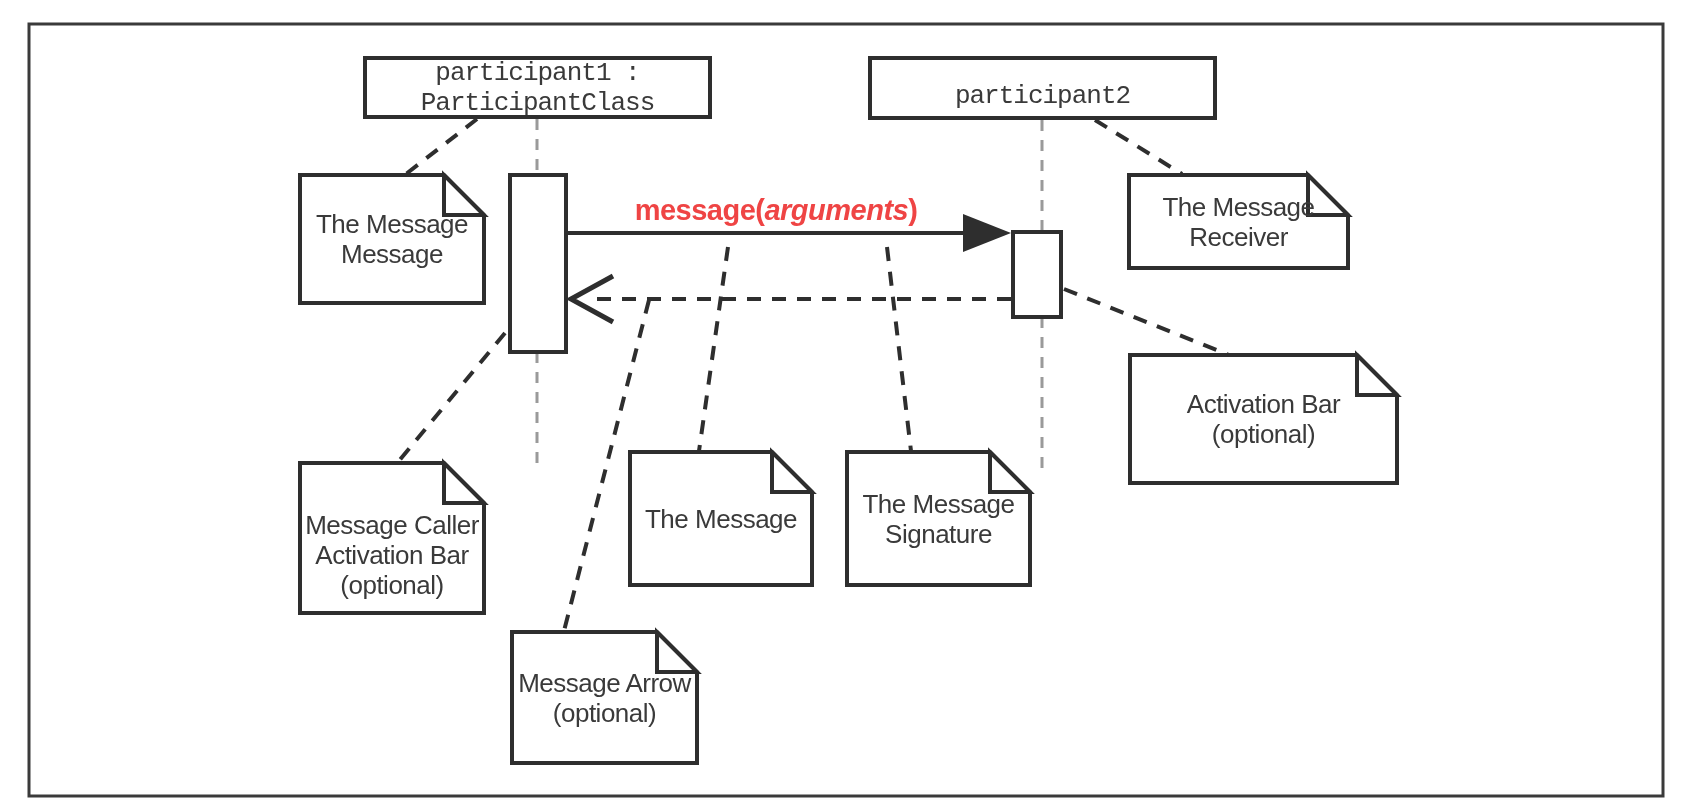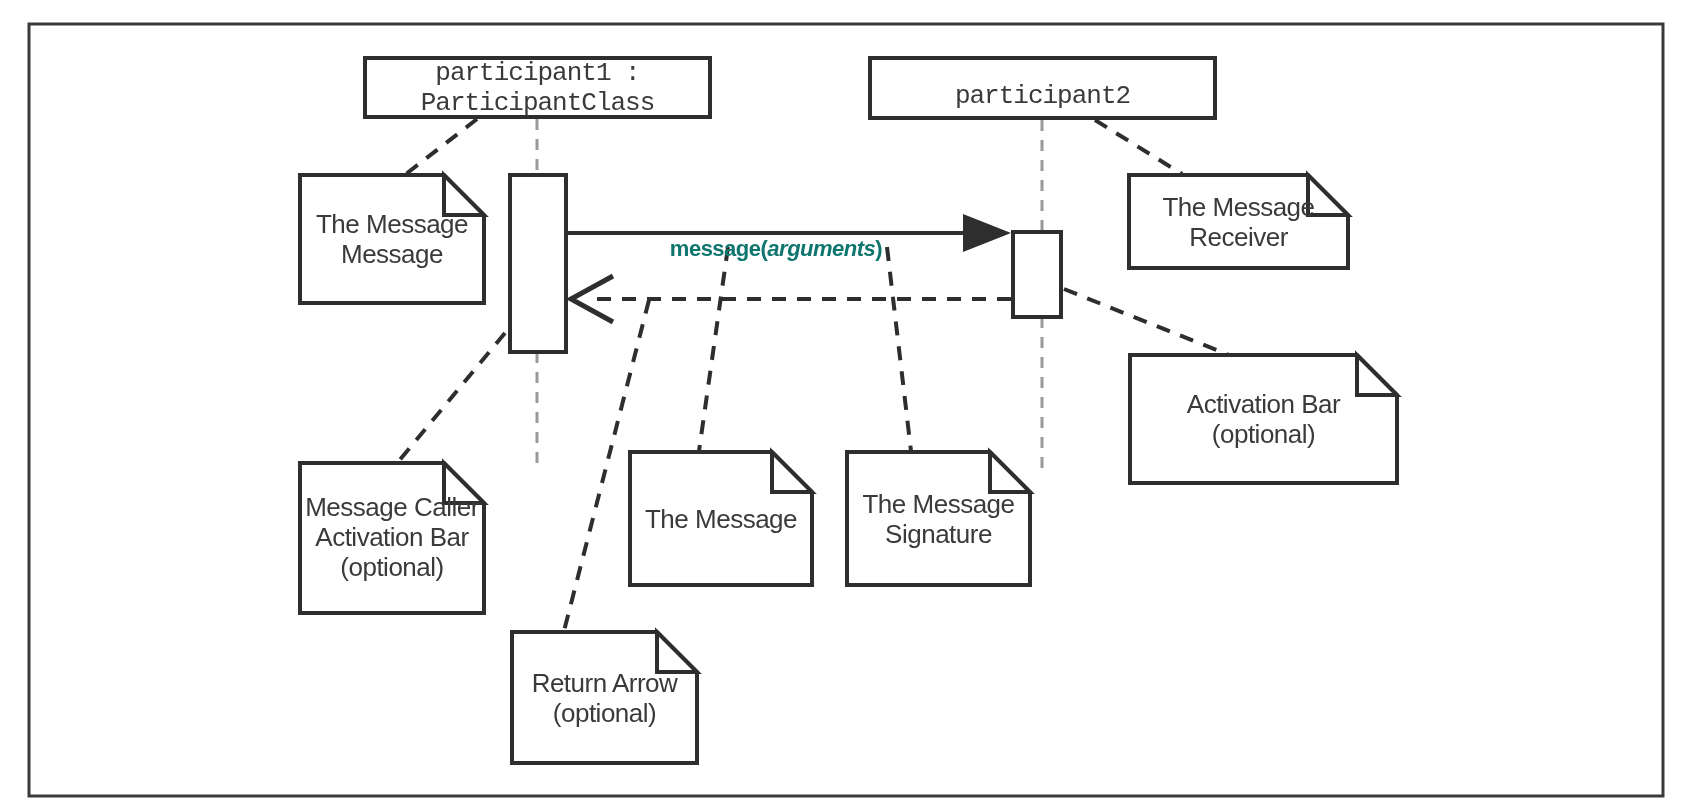--- a/index.html
+++ b/index.html
@@ -28,25 +28,24 @@
     justify-content: center;
     text-align: center;
     color: #3a3a3a;
     letter-spacing: -0.5px;
   }
   .participant-label { font-size: 26px; letter-spacing: -1px; font-family: Liberation Mono, monospace; }
   .note-label { font-size: 26px; line-height: 30px; }
   .message-label {
     position: absolute;
     text-align: center;
-    font-size: 22px;
+    font-size: 29px;
     font-weight: bold;
-    color: #0f766e;
+    color: #ef4444;
     letter-spacing: -0.5px;
-    margin-top: 42px;
   }
   .message-label .args { font-style: italic; }
 </style>
 </head>
 <body>
 
 <div id="stage">
 
   <svg id="diagram-svg" width="1696" height="810" viewBox="0 0 1696 810">
 
@@ -126,38 +125,38 @@
   <div class="txt note-label" style="left:300px; top:175px; width:184px; height:128px;">
     <span>The Message</span>
     <span>Message</span>
   </div>
 
   <div class="txt note-label" style="left:1129px; top:175px; width:219px; height:93px;">
     <span>The Message</span>
     <span>Receiver</span>
   </div>
 
-  <div class="txt note-label" style="left:300px; top:462px; width:184px; height:150px;">
+  <div class="txt note-label" style="left:300px; top:480px; width:184px; height:150px;">
     <span>Message Caller</span>
     <span>Activation Bar</span>
     <span>(optional)</span>
   </div>
 
   <div class="txt note-label" style="left:630px; top:452px; width:182px; height:133px;">
     <span>The Message</span>
   </div>
 
   <div class="txt note-label" style="left:847px; top:452px; width:183px; height:133px;">
     <span>The Message</span>
     <span>Signature</span>
   </div>
 
   <div class="txt note-label" style="left:1130px; top:355px; width:267px; height:128px;">
     <span>Activation Bar</span>
     <span>(optional)</span>
   </div>
 
   <div class="txt note-label" style="left:512px; top:632px; width:185px; height:131px;">
-    <span>Return Arrow</span>
+    <span>Message Arrow</span>
     <span>(optional)</span>
   </div>
 
 </div>
 
 </body></html>

